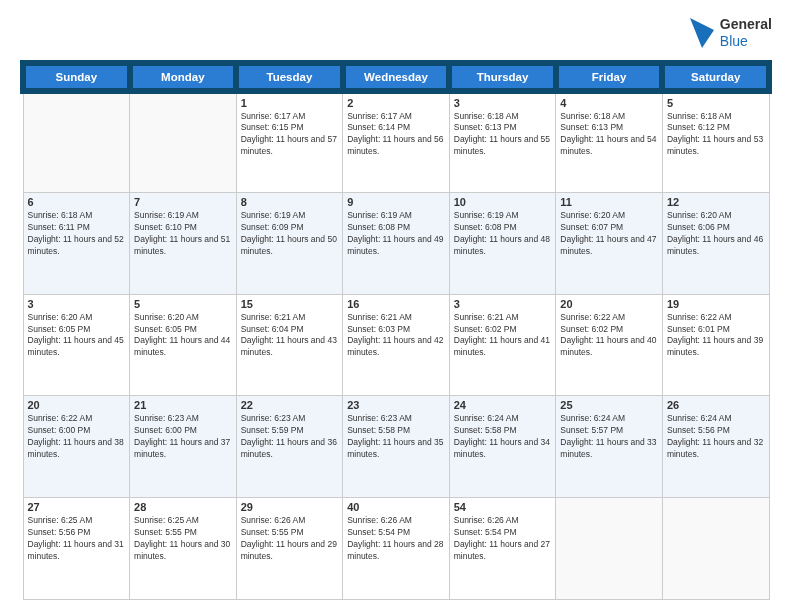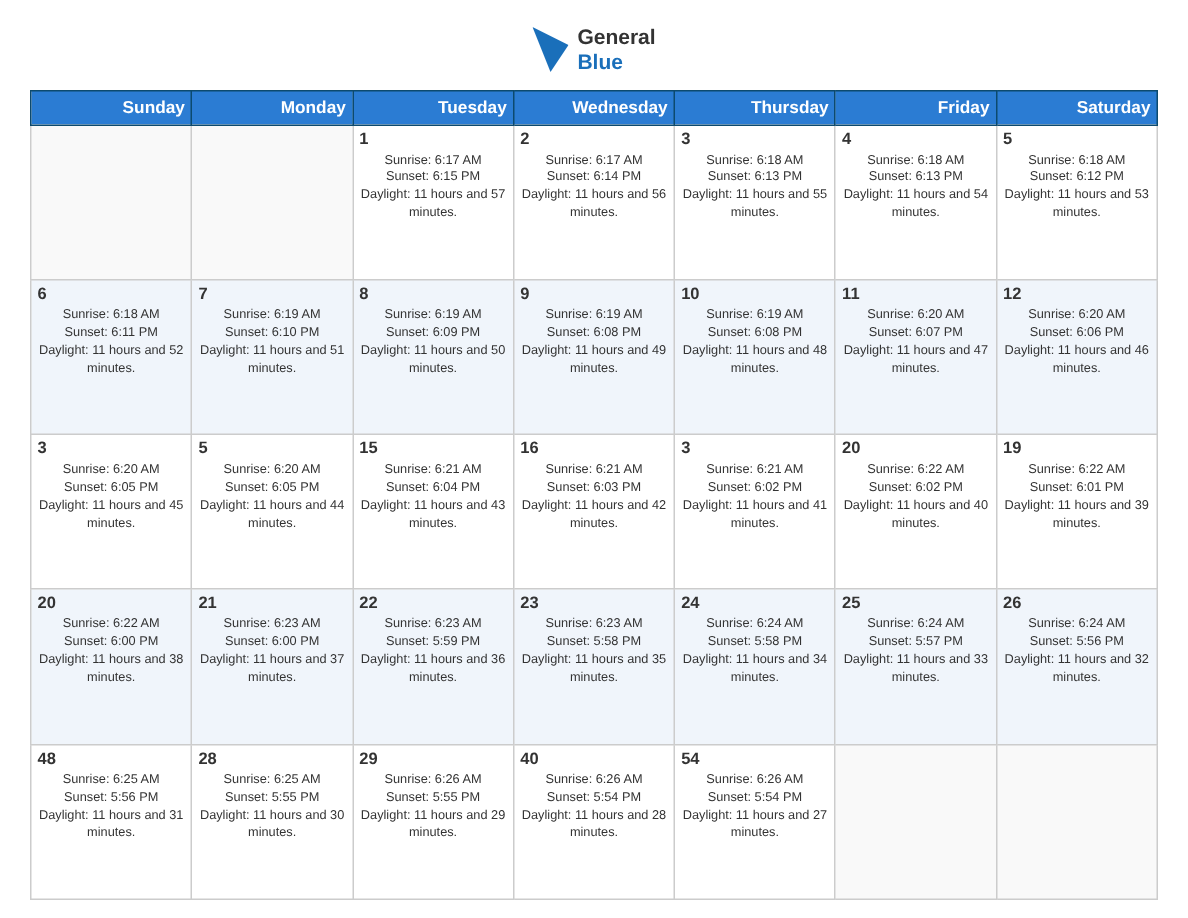--- a/index.html
+++ b/index.html
@@ -12,21 +12,21 @@
     }
     .page {
       width: 792px;
       height: 612px;
       padding: 16px 20px 12px 20px;
       display: flex;
       flex-direction: column;
     }
     .header {
       display: flex;
-      justify-content: center;
+      justify-content: flex-end;
       align-items: flex-start;
       margin-bottom: 10px;
     }
     .logo {
       display: flex;
       align-items: center;
       gap: 2px;
     }
     .title-block {
       text-align: right;
@@ -46,22 +46,22 @@
       border-collapse: collapse;
       width: 100%;
       table-layout: fixed;
     }
     .calendar th {
       background-color: #2b7cd3;
       color: #fff;
       font-size: 11.5px;
       font-weight: bold;
       padding: 5px 4px;
-      border: 1px solid #0c4a6e;
-      text-align: right;
+      border: 6px solid #0c4a6e;
+      text-align: center;
     }
     .calendar td {
       border: 1px solid #ccc;
       vertical-align: top;
       padding: 3px 4px;
       font-size: 9px;
       color: #333;
       height: 80px;
     }
     .calendar tr:nth-child(even) td {
@@ -73,38 +73,37 @@
     .day-number {
       font-size: 11px;
       font-weight: bold;
       color: #333;
       margin-bottom: 2px;
     }
     .day-info {
       font-size: 8.5px;
       color: #333;
       line-height: 1.4;
-      text-align: center;
     }
     .empty-cell {
       background-color: #f9f9f9 !important;
     }
   </style>
 </head>
 <body>
 
 <div class="page">
   <div class="header">
     <div class="logo">
         <svg width="24" height="30" viewBox="0 0 24 30">
           <polygon points="0,0 24,12 12,30" fill="#1a6fba"></polygon>
         </svg>
         <div style="margin-left: 4px;">
           <div style="font-size: 14px; font-weight: bold; color: rgb(51, 51, 51); line-height: 1.2;">General</div>
-          <div style="font-size: 14px; font-weight: bold; color: rgb(26, 111, 186); line-height: 1.2;">Blue</div>
+          <div style="font-size: 14px; font-weight: normal; color: rgb(26, 111, 186); line-height: 1.2;">Blue</div>
         </div>
       </div>
     <div class="title-block">
       <div class="month-title"></div>
       <div class="location"></div>
     </div>
   </div>
 
   <table class="calendar">
     <thead>
@@ -228,21 +227,21 @@
             <div class="day-number">25</div>
             <div class="day-info">Sunrise: 6:24 AM<br>Sunset: 5:57 PM<br>Daylight: 11 hours and 33 minutes.</div>
           </td>
           <td>
             <div class="day-number">26</div>
             <div class="day-info">Sunrise: 6:24 AM<br>Sunset: 5:56 PM<br>Daylight: 11 hours and 32 minutes.</div>
           </td>
         </tr>
         <tr>
           <td>
-            <div class="day-number">48</div>
+            <div class="day-number">27</div>
             <div class="day-info">Sunrise: 6:25 AM<br>Sunset: 5:56 PM<br>Daylight: 11 hours and 31 minutes.</div>
           </td>
           <td>
             <div class="day-number">28</div>
             <div class="day-info">Sunrise: 6:25 AM<br>Sunset: 5:55 PM<br>Daylight: 11 hours and 30 minutes.</div>
           </td>
           <td>
             <div class="day-number">29</div>
             <div class="day-info">Sunrise: 6:26 AM<br>Sunset: 5:55 PM<br>Daylight: 11 hours and 29 minutes.</div>
           </td>

